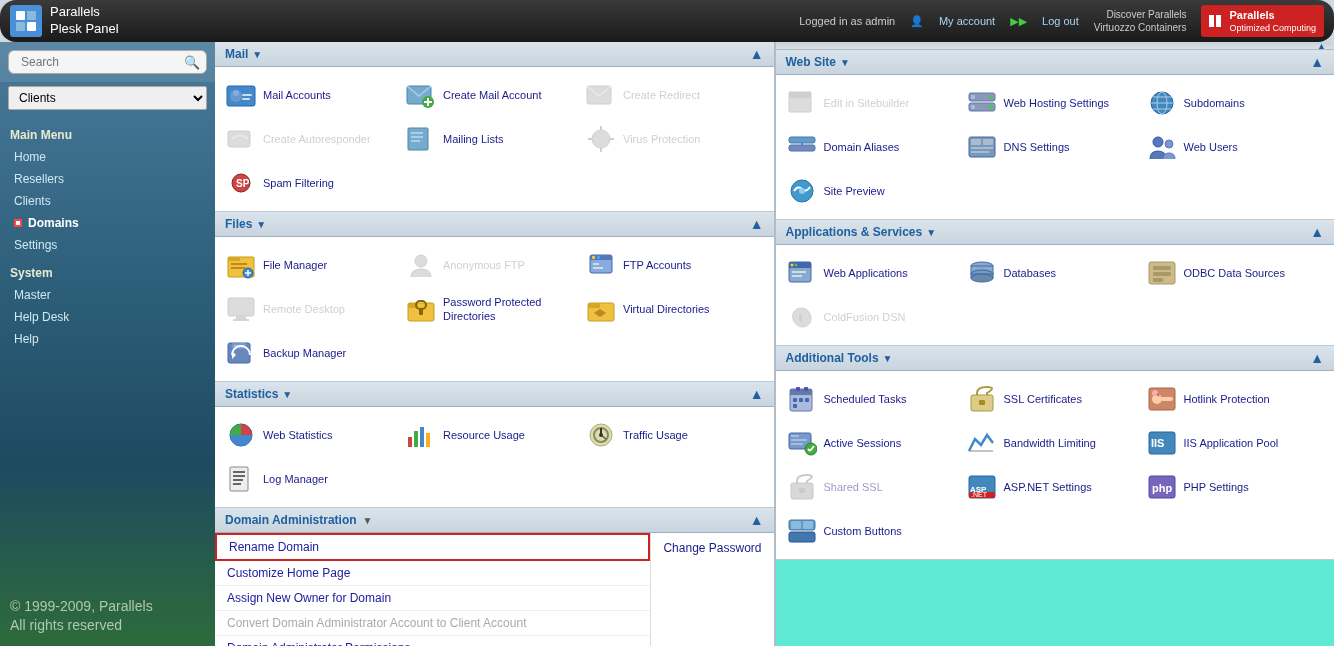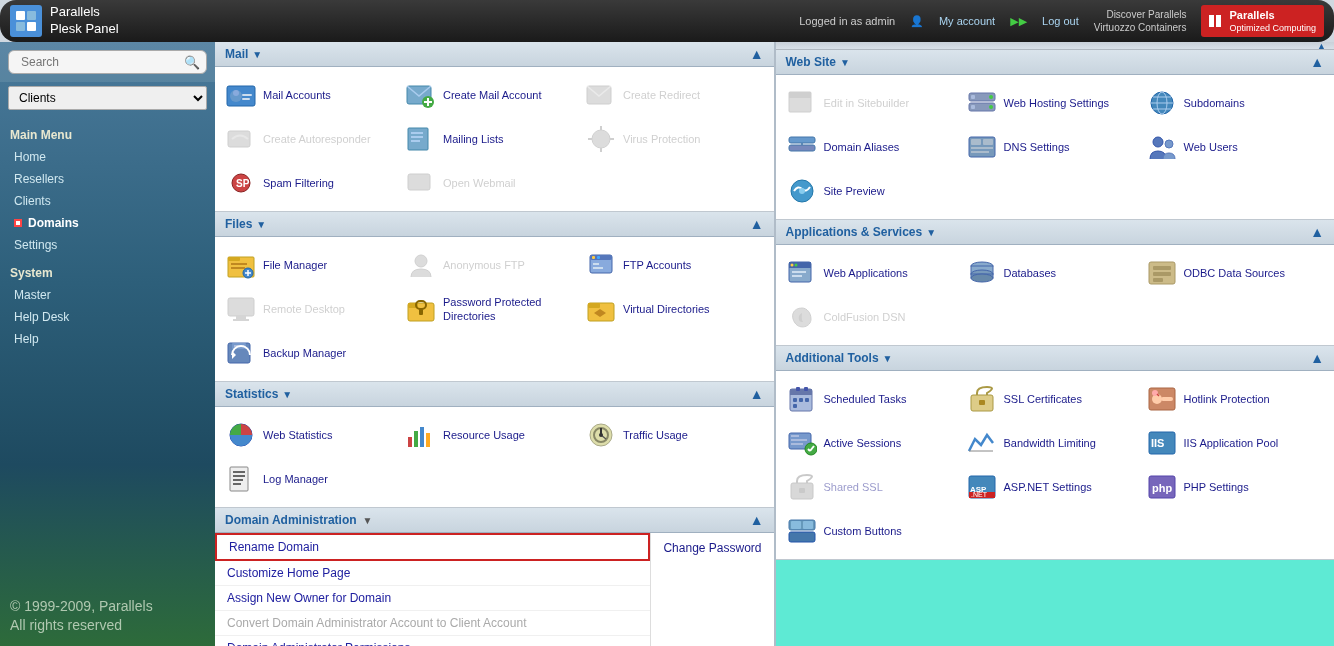--- a/index.html
+++ b/index.html
@@ -410,28 +410,20 @@
           <div class="menu-item">
             <div class="menu-item-icon">
               <svg width="30" height="26" viewBox="0 0 30 26">
                 <circle cx="15" cy="13" r="9" fill="#cc4444" stroke="#882222" stroke-width="1"></circle>
                 <text x="10" y="17" fill="white" font-size="10" font-weight="bold">SP</text>
               </svg>
             </div>
             <span class="menu-item-label">Spam Filtering</span>
           </div>
 
-          <div class="menu-item disabled">
-            <div class="menu-item-icon">
-              <svg width="30" height="26" viewBox="0 0 30 26">
-                <rect x="2" y="4" width="22" height="16" rx="2" fill="#aaaaaa" stroke="#888" stroke-width="1"></rect>
-              </svg>
-            </div>
-            <span class="menu-item-label">Open Webmail</span>
-          </div>
         </div>
 
         <div class="section-header">
           <div class="section-header-title">
             <span>Files</span>
             <span class="section-arrow">▼</span>
           </div>
           <span class="section-collapse-btn">▲</span>
         </div>
         <div class="section-items">

